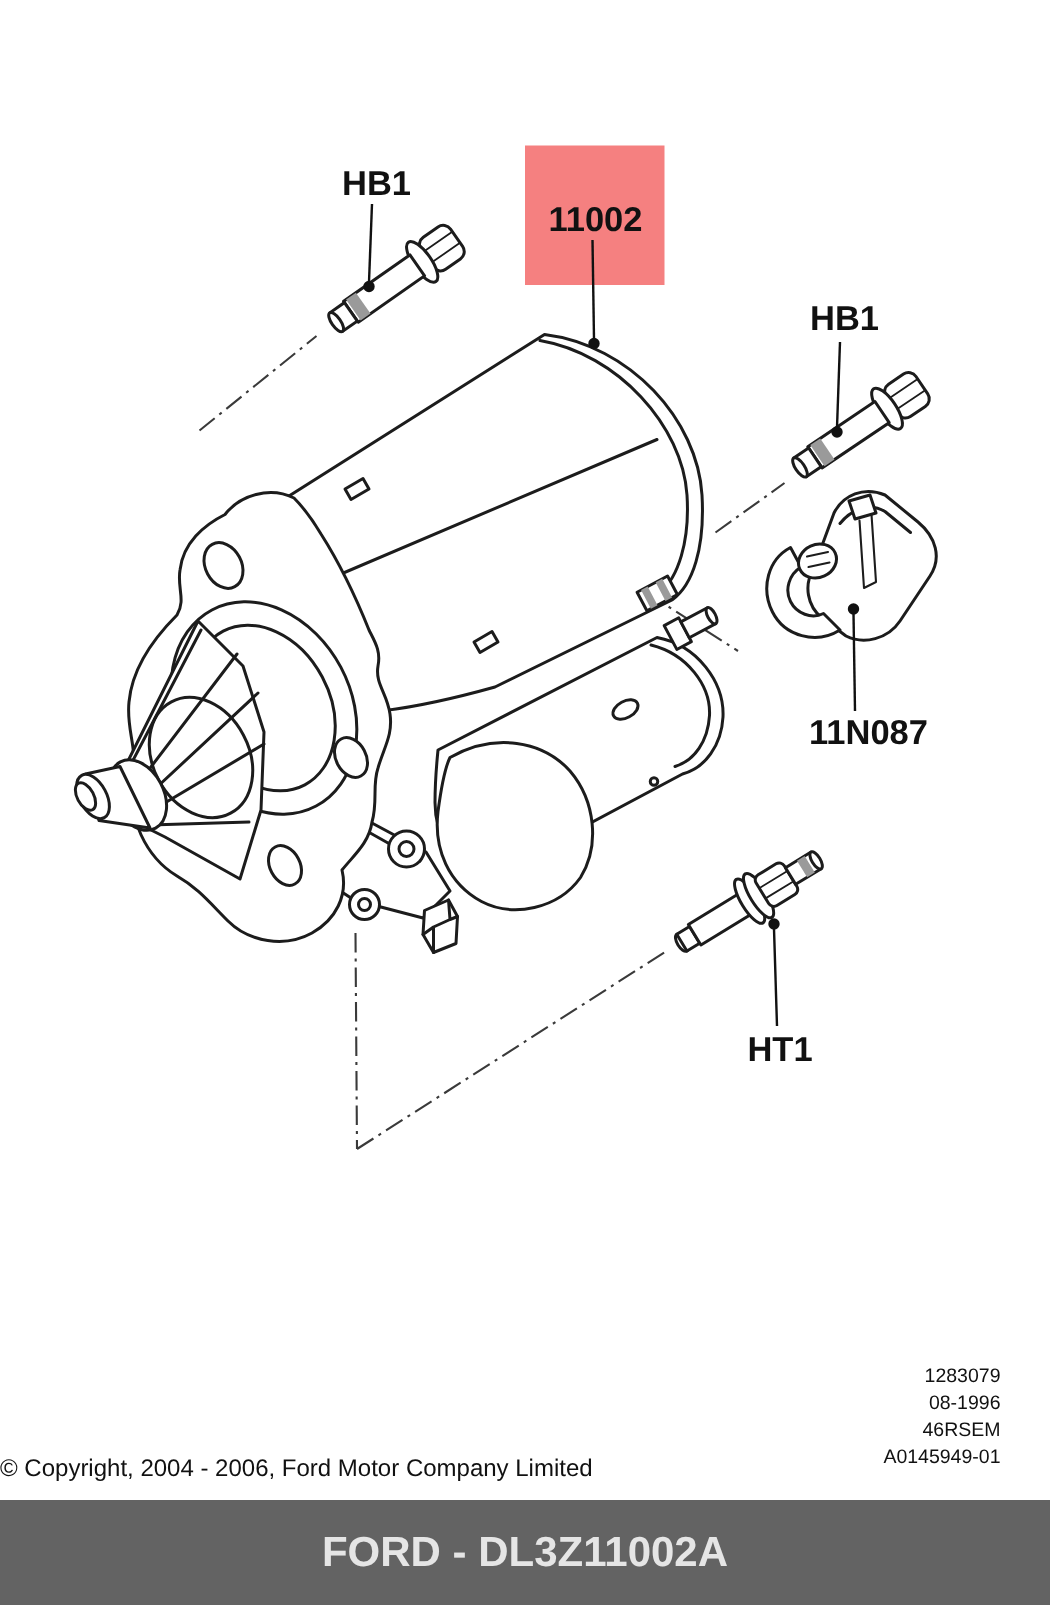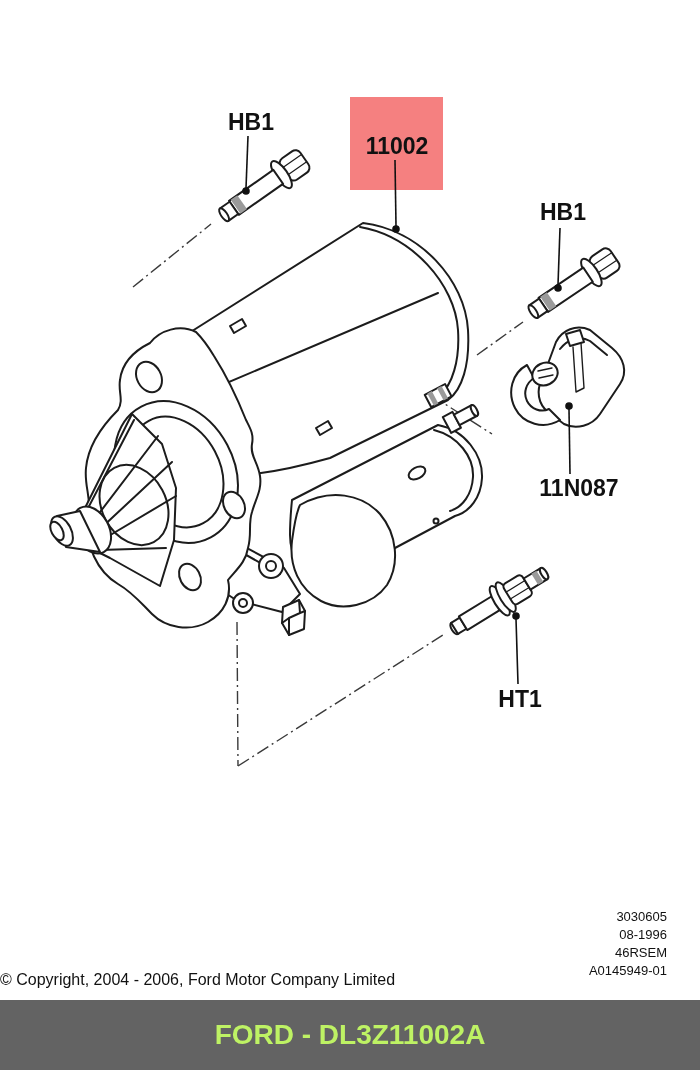--- a/index.html
+++ b/index.html
@@ -165,25 +165,25 @@
     </g>
 
     <text x="251" y="130">HB1</text>
     <text x="397" y="154" fill="#9e1616">11002</text>
     <text x="563" y="220">HB1</text>
     <text x="579" y="496">11N087</text>
     <text x="520" y="707">HT1</text>
   </svg>
 
   <div class="doc-numbers">
-    <div>3030605</div>
+    <div>1283079</div>
     <div>08-1996</div>
     <div>46RSEM</div>
     <div>A0145949-01</div>
   </div>
 
   <div class="copyright">© Copyright, 2004 - 2006, Ford Motor Company Limited</div>
 
-  <div class="part-bar" style="background: rgb(99, 99, 99); color: #bef264; gap: 32px;">
+  <div class="part-bar" style="background: rgb(99, 99, 99); color: #e5e5e5; gap: 32px;">
     <span>FORD - DL3Z11002A</span>
   </div>
 
 </div>
 
 </body></html>

